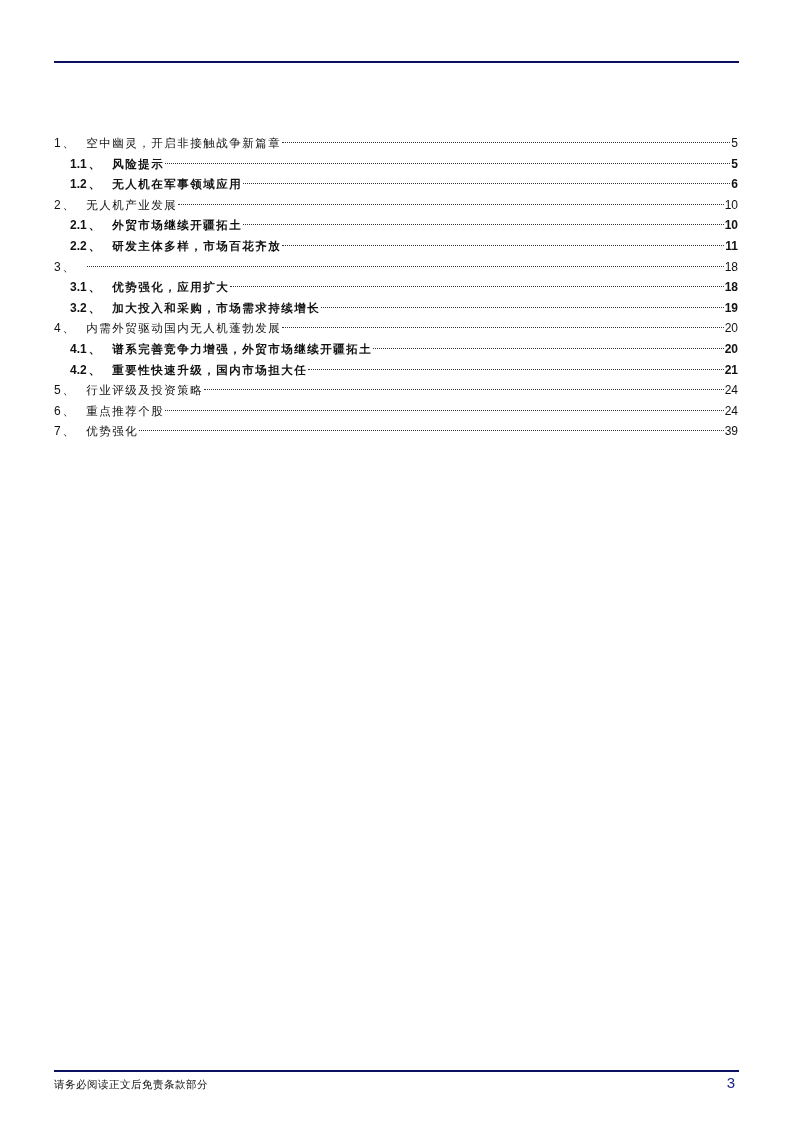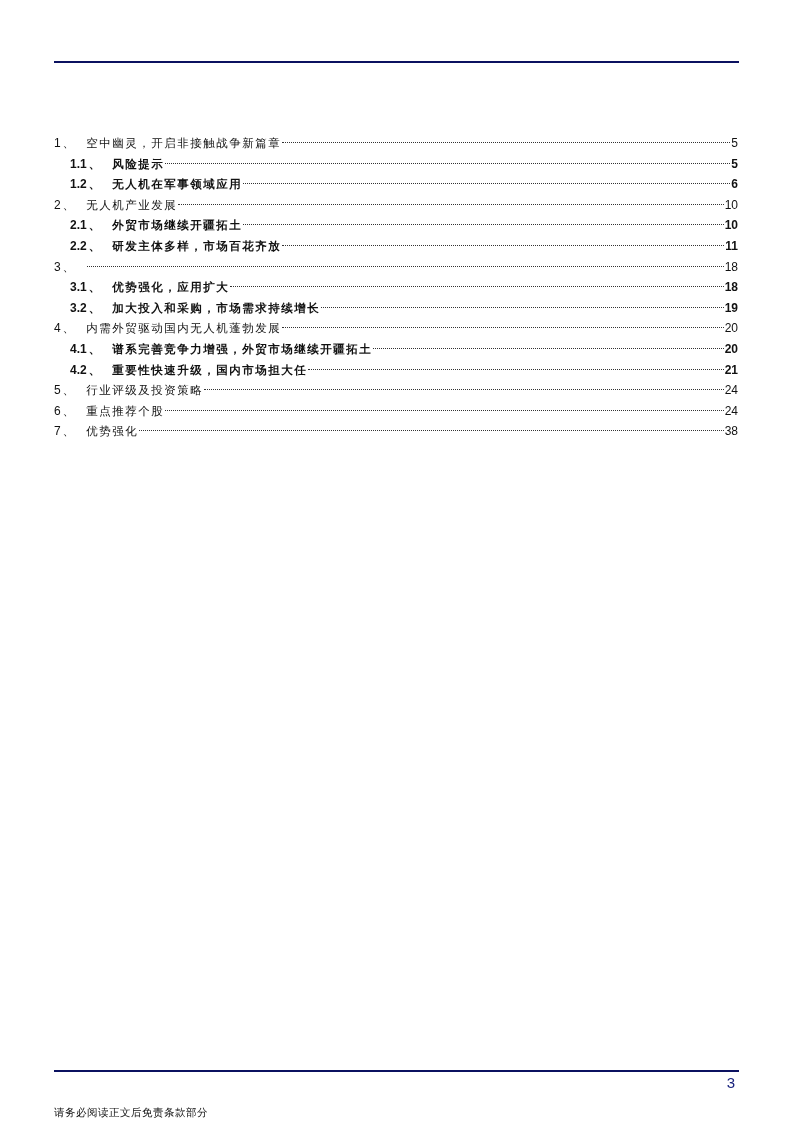--- a/index.html
+++ b/index.html
@@ -72,21 +72,21 @@
       position: absolute;
       left: 54px;
       width: 685px;
       top: 1070px;
       height: 2px;
       background: #0b1160;
     }
     .footer-note {
       position: absolute;
       left: 54px;
-      top: 1106px;
+      top: 1078px;
       font-size: 10.5px;
       letter-spacing: 0.5px;
       color: #111;
     }
     .footer-page {
       position: absolute;
       right: 58px;
       top: 1074px;
       font-family: "Liberation Sans", sans-serif;
       font-size: 15px;
@@ -194,19 +194,19 @@
       <span class="toc-sep">、</span>
       <span class="toc-title">重点推荐个股</span>
       <span class="toc-leader"></span>
       <span class="toc-page">24</span>
   </li>
   <li class="toc-row level-1">
     <span class="toc-num">7</span>
       <span class="toc-sep">、</span>
       <span class="toc-title">优势强化</span>
       <span class="toc-leader"></span>
-      <span class="toc-page">38</span>
+      <span class="toc-page">39</span>
   </li>
 </ul>
 
 <div class="bottom-rule"></div>
 <div class="footer-note">请务必阅读正文后免责条款部分</div>
 <div class="footer-page">3</div>
 
 </body></html>

